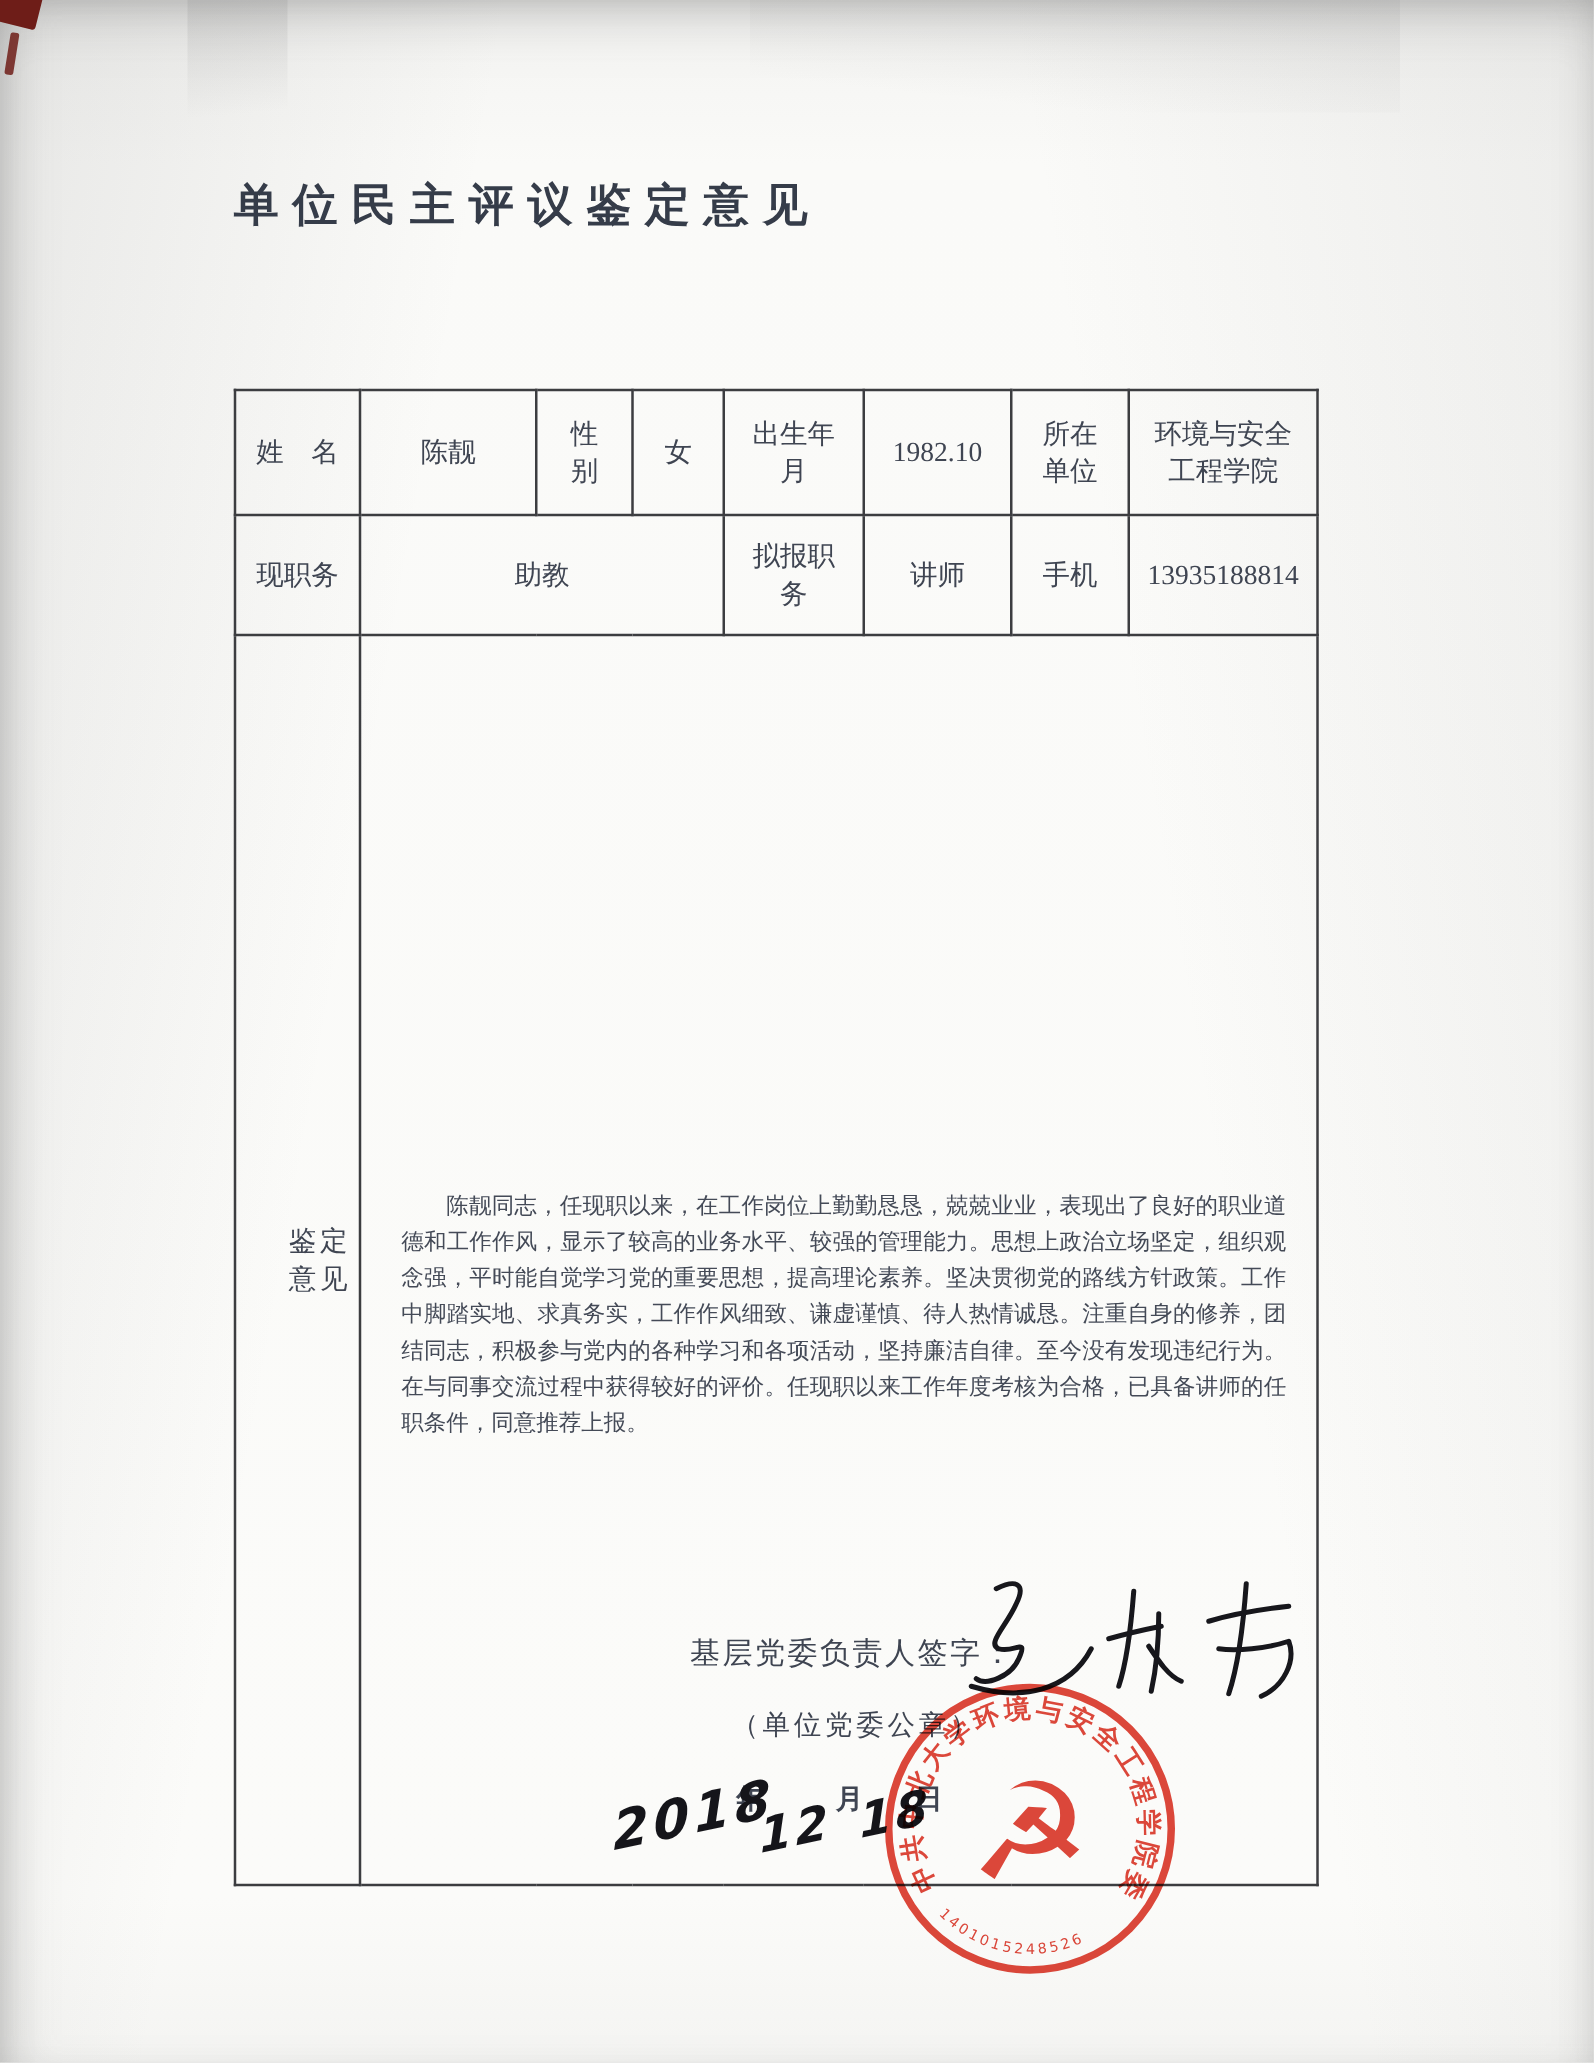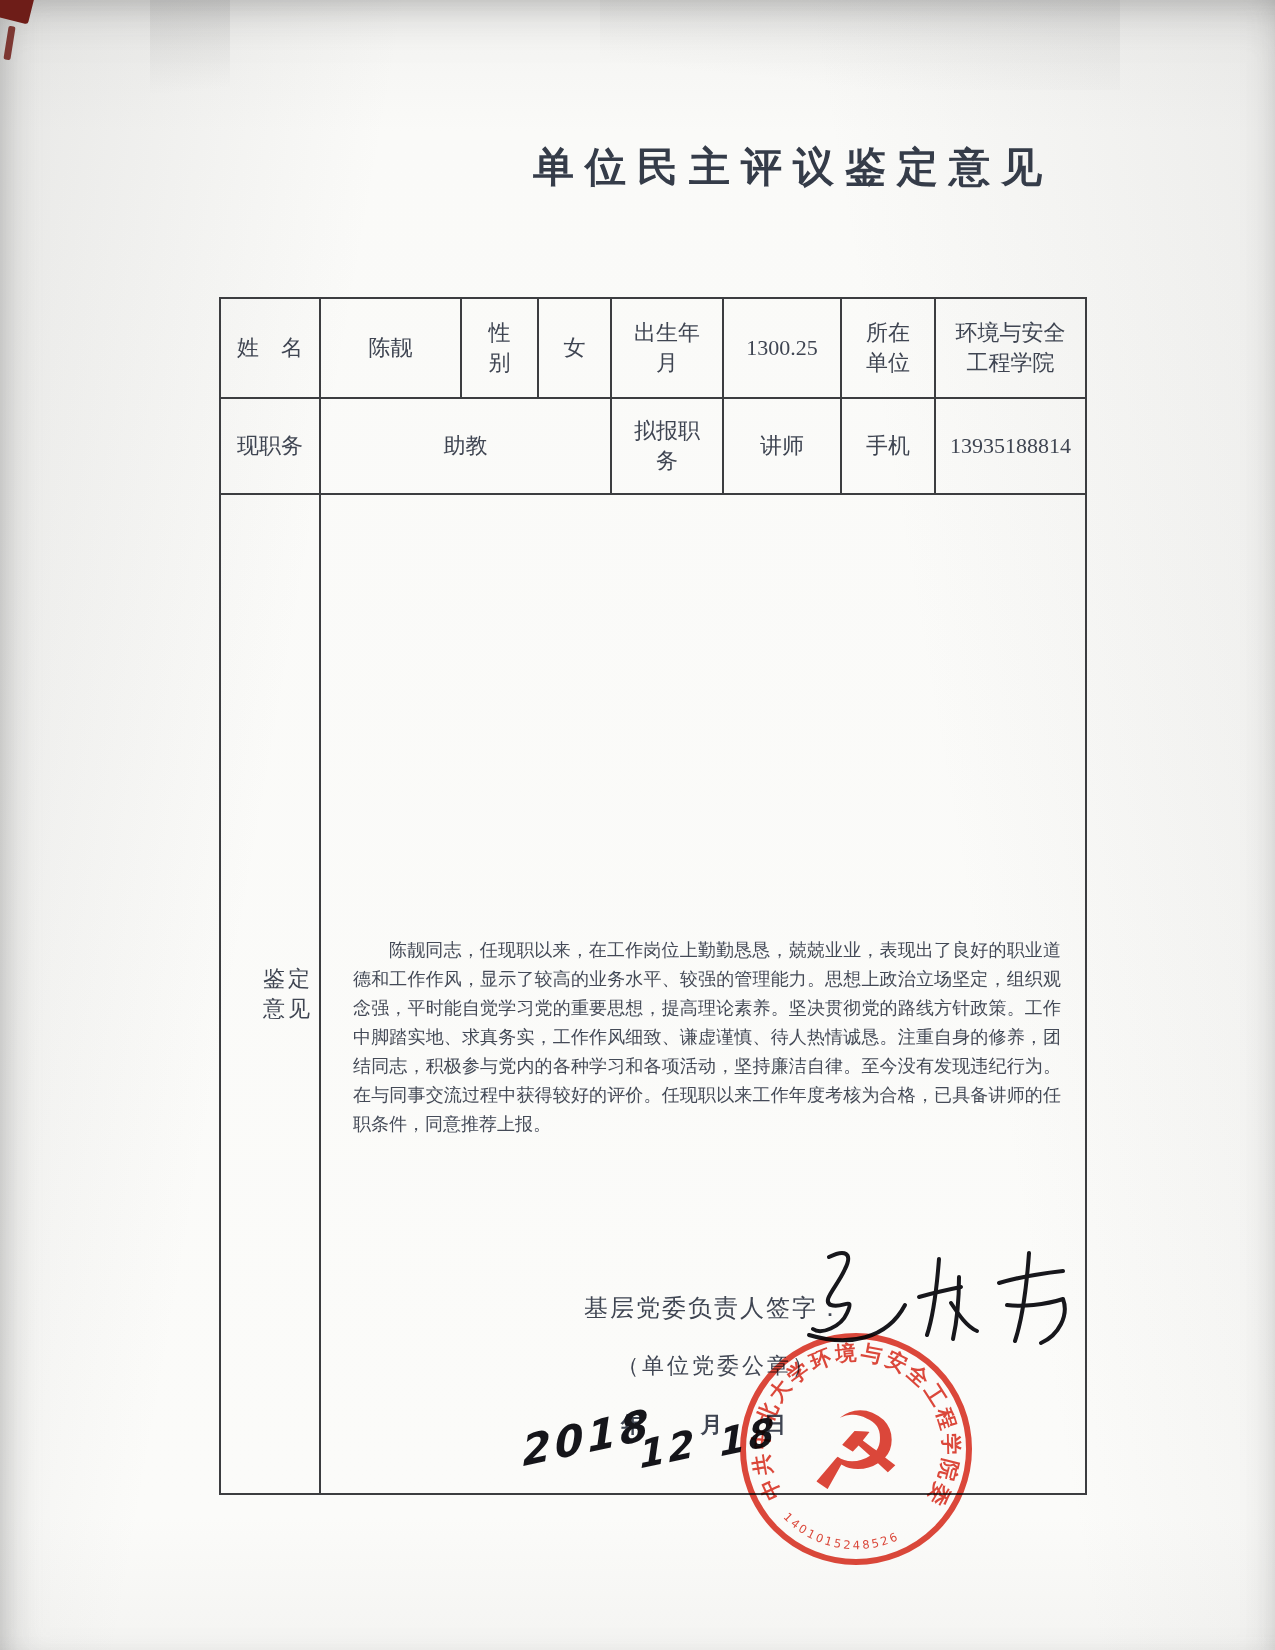--- a/index.html
+++ b/index.html
@@ -23,27 +23,27 @@
   .mark1{left:-8px;top:-10px;width:40px;height:30px;transform:rotate(14deg);border-radius:3px;}
   .mark2{left:6px;top:26px;width:7px;height:34px;transform:rotate(9deg);border-radius:2px;opacity:.85;}
   .streak{position:absolute;pointer-events:none;}
   .streak1{left:150px;top:0;width:80px;height:120px;
     background:linear-gradient(175deg, rgba(140,140,140,.22), rgba(255,255,255,0) 75%);}
   .streak2{left:600px;top:0;width:520px;height:90px;
     background:linear-gradient(186deg, rgba(150,150,150,.16), rgba(255,255,255,0) 80%);}
 
   .doc-title{
     position:absolute;left:187px;top:140px;width:866px;
-    text-align:right;font-size:41px;font-weight:600;
+    text-align:left;font-size:36px;font-weight:600;
     letter-spacing:11px;color:#353c49;
   }
 
   table.form{
-    position:absolute;left:187px;top:297px;
-    width:866px;border-collapse:collapse;table-layout:fixed;margin-left:32px;
+    position:absolute;left:187px;top:311px;
+    width:866px;border-collapse:collapse;table-layout:fixed;
   }
   table.form td{
     border:2px solid #3c3d40;
     text-align:center;vertical-align:middle;
     font-size:22px;color:#3f4552;
     padding:4px 6px;
   }
   .preline{white-space:pre-line;}
   td.leftcell{text-align:left;padding-left:14px;font-family:Liberation Mono, monospace;}
   td.opinion-cell{position:relative;vertical-align:top;text-align:left;padding:0;}
@@ -94,21 +94,21 @@
         <col style="width:151px">
     </colgroup>
     <tbody>
         <tr style="height:100px">
       <td>姓　名</td>
       <td>陈靓</td>
       <td>性　别</td>
       <td>女</td>
       <td class="preline leftcell">出生年
 月</td>
-      <td>1300.25</td>
+      <td>1982.10</td>
       <td class="preline">所在
 单位</td>
       <td class="preline">环境与安全
 工程学院</td>
     </tr>
     <tr style="height:96px">
       <td>现职务</td>
       <td colspan="3">助教</td>
       <td class="preline leftcell">拟报职
 务</td>

